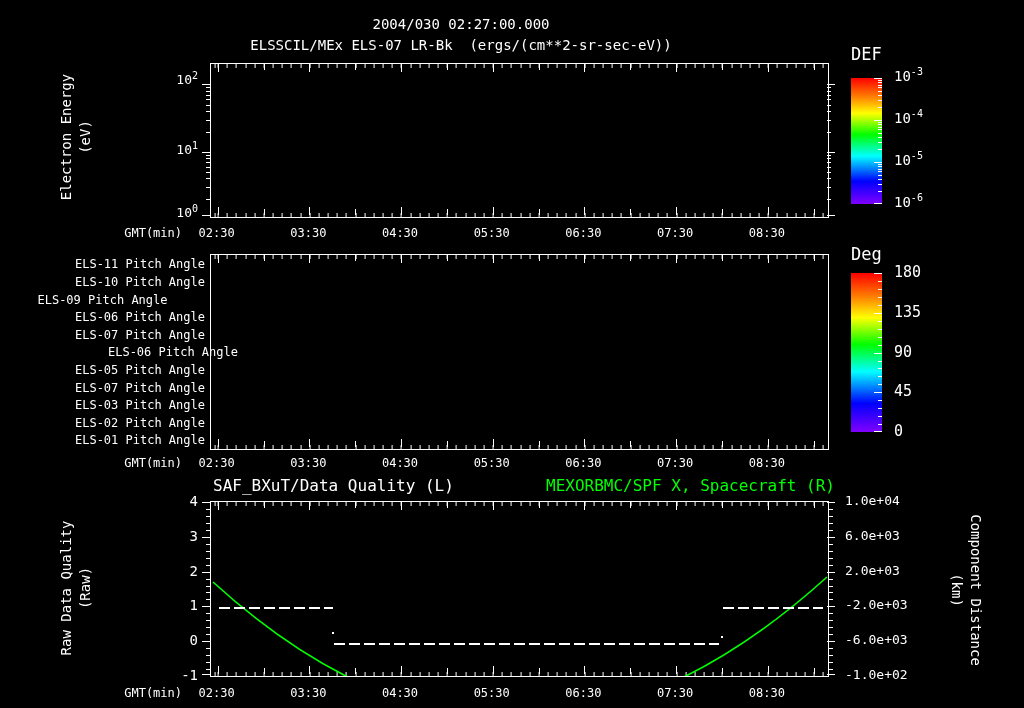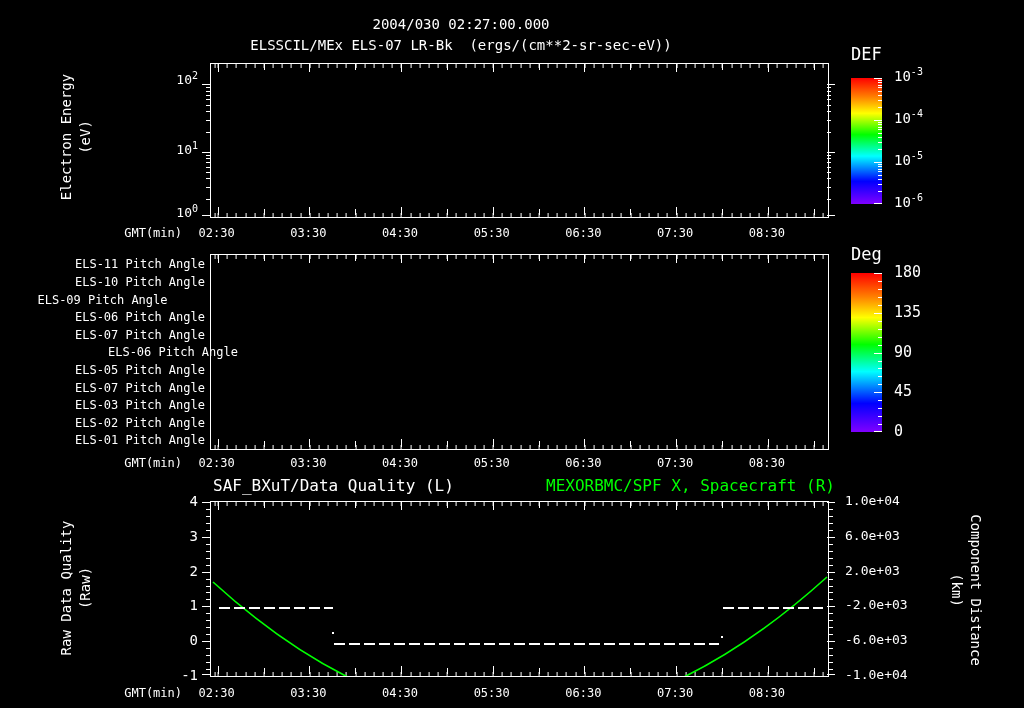--- a/index.html
+++ b/index.html
@@ -320,21 +320,21 @@
       <div class="lbl" style="left: 0px; top: 598.4px; width: 198px; text-align: right; font-size: 14px;">1</div>
       <div class="lbl" style="left: 0px; top: 633.2px; width: 198px; text-align: right; font-size: 14px;">0</div>
       <div class="lbl" style="left: 0px; top: 668px; width: 198px; text-align: right; font-size: 14px;">-1</div>
     </div>
   <div>
       <div class="lbl" style="left: 845px; top: 494px; width: 90px; text-align: left; font-size: 13px;">1.0e+04</div>
       <div class="lbl" style="left: 845px; top: 528.8px; width: 90px; text-align: left; font-size: 13px;">6.0e+03</div>
       <div class="lbl" style="left: 845px; top: 563.6px; width: 90px; text-align: left; font-size: 13px;">2.0e+03</div>
       <div class="lbl" style="left: 845px; top: 598.4px; width: 90px; text-align: left; font-size: 13px;">-2.0e+03</div>
       <div class="lbl" style="left: 845px; top: 633.2px; width: 90px; text-align: left; font-size: 13px;">-6.0e+03</div>
-      <div class="lbl" style="left: 845px; top: 668px; width: 90px; text-align: left; font-size: 13px;">-1.0e+04</div>
+      <div class="lbl" style="left: 845px; top: 668px; width: 90px; text-align: left; font-size: 13px;">-1.0e+02</div>
     </div>
   <div class="ylabel-row" style="left:0;top:686px;width:182px;text-align:right;">GMT(min)</div>
   <div>
       <div class="xtick" style="left: 216.6px; top: 686px;">02:30</div>
       <div class="xtick" style="left: 308.3px; top: 686px;">03:30</div>
       <div class="xtick" style="left: 400px; top: 686px;">04:30</div>
       <div class="xtick" style="left: 491.7px; top: 686px;">05:30</div>
       <div class="xtick" style="left: 583.4px; top: 686px;">06:30</div>
       <div class="xtick" style="left: 675.1px; top: 686px;">07:30</div>
       <div class="xtick" style="left: 766.8px; top: 686px;">08:30</div>

